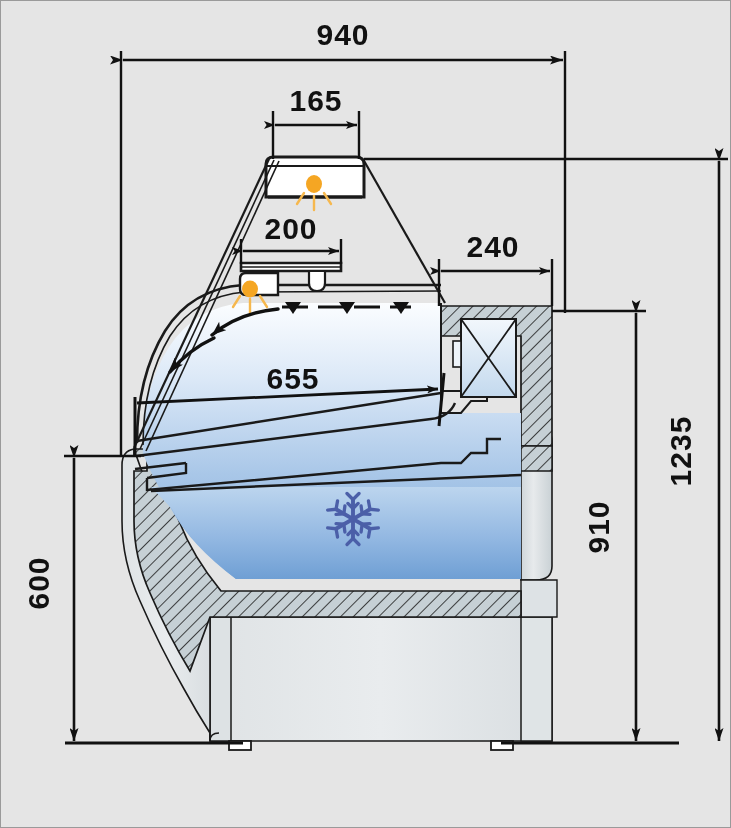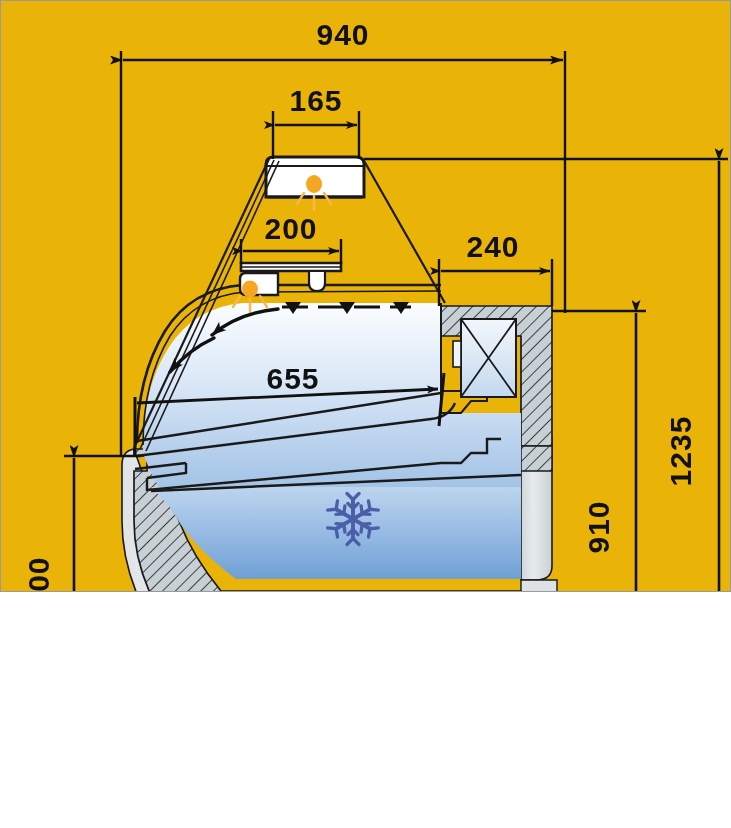--- a/index.html
+++ b/index.html
@@ -6,22 +6,22 @@
     margin: 0;
     padding: 0;
     background: #ffffff;
   }
   body {
     font-family: "Liberation Sans", sans-serif;
   }
   #page {
     position: relative;
     width: 731px;
-    height: 592px;
-    background: #eab308;
+    height: 828px;
+    background: #e5e5e5;
     border: 1px solid #9a9a9a;
     box-sizing: border-box;
     overflow: hidden;
   }
   #drawing {
     position: absolute;
     left: 0;
     top: 0;
   }
   .dimtext {

